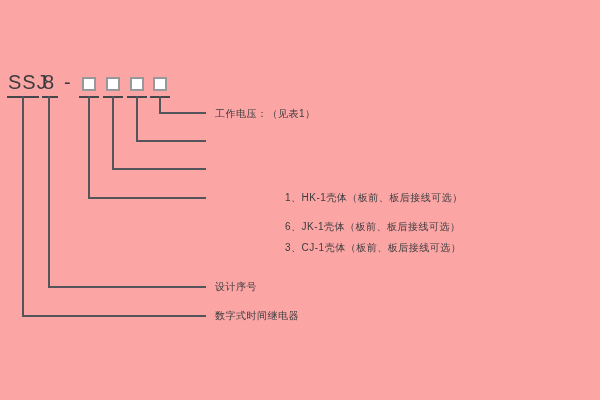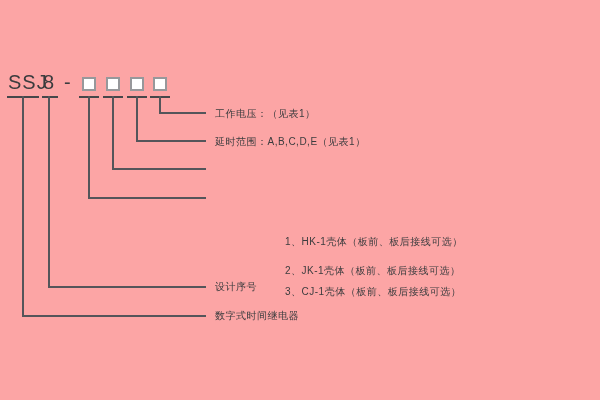--- a/index.html
+++ b/index.html
@@ -49,21 +49,21 @@
   .label {
     position: absolute;
     left: 215px;
     transform: translateY(-50%);
     font-size: 10px;
     letter-spacing: 0.5px;
     white-space: nowrap;
     color: #3b3c3e;
     text-align: right;
   }
-  .label.indent { left: 285px; margin-top: 44px; }
+  .label.indent { left: 285px; }
 </style>
 </head>
 <body>
 
 <div class="canvas">
 
   <span class="code-part" style="left:8px">SSJ</span>
   <span class="code-part" style="left:43px">8</span>
   <span class="code-part" style="left:64px">-</span>
   <span class="pbox" style="left:82px"></span>
@@ -86,20 +86,19 @@
   <span class="vline" style="left:159px;top:96px; height:18px"></span>
 
   <span class="hline" style="left:159px;top:112px;width:47px"></span>
   <span class="hline" style="left:136px;top:140px;width:70px"></span>
   <span class="hline" style="left:112px;top:168px;width:94px"></span>
   <span class="hline" style="left:88px; top:197px;width:118px"></span>
   <span class="hline" style="left:48px; top:286px;width:158px"></span>
   <span class="hline" style="left:22px; top:315px;width:184px"></span>
 
   <span class="label" style="top:114px">工作电压：（见表1）</span>
-  <span class="label" style="top:142px">延时范围：A,B,C,D,E（见表1）</span>
   <span class="label indent" style="top:198px">1、HK-1壳体（板前、板后接线可选）</span>
-  <span class="label indent" style="top:227px">2、JK-1壳体（板前、板后接线可选）</span>
+  <span class="label indent" style="top:227px">6、JK-1壳体（板前、板后接线可选）</span>
   <span class="label indent" style="top:248px">3、CJ-1壳体（板前、板后接线可选）</span>
   <span class="label" style="top:287px">设计序号</span>
   <span class="label" style="top:316px">数字式时间继电器</span>
 
 </div>
 
 </body></html>

